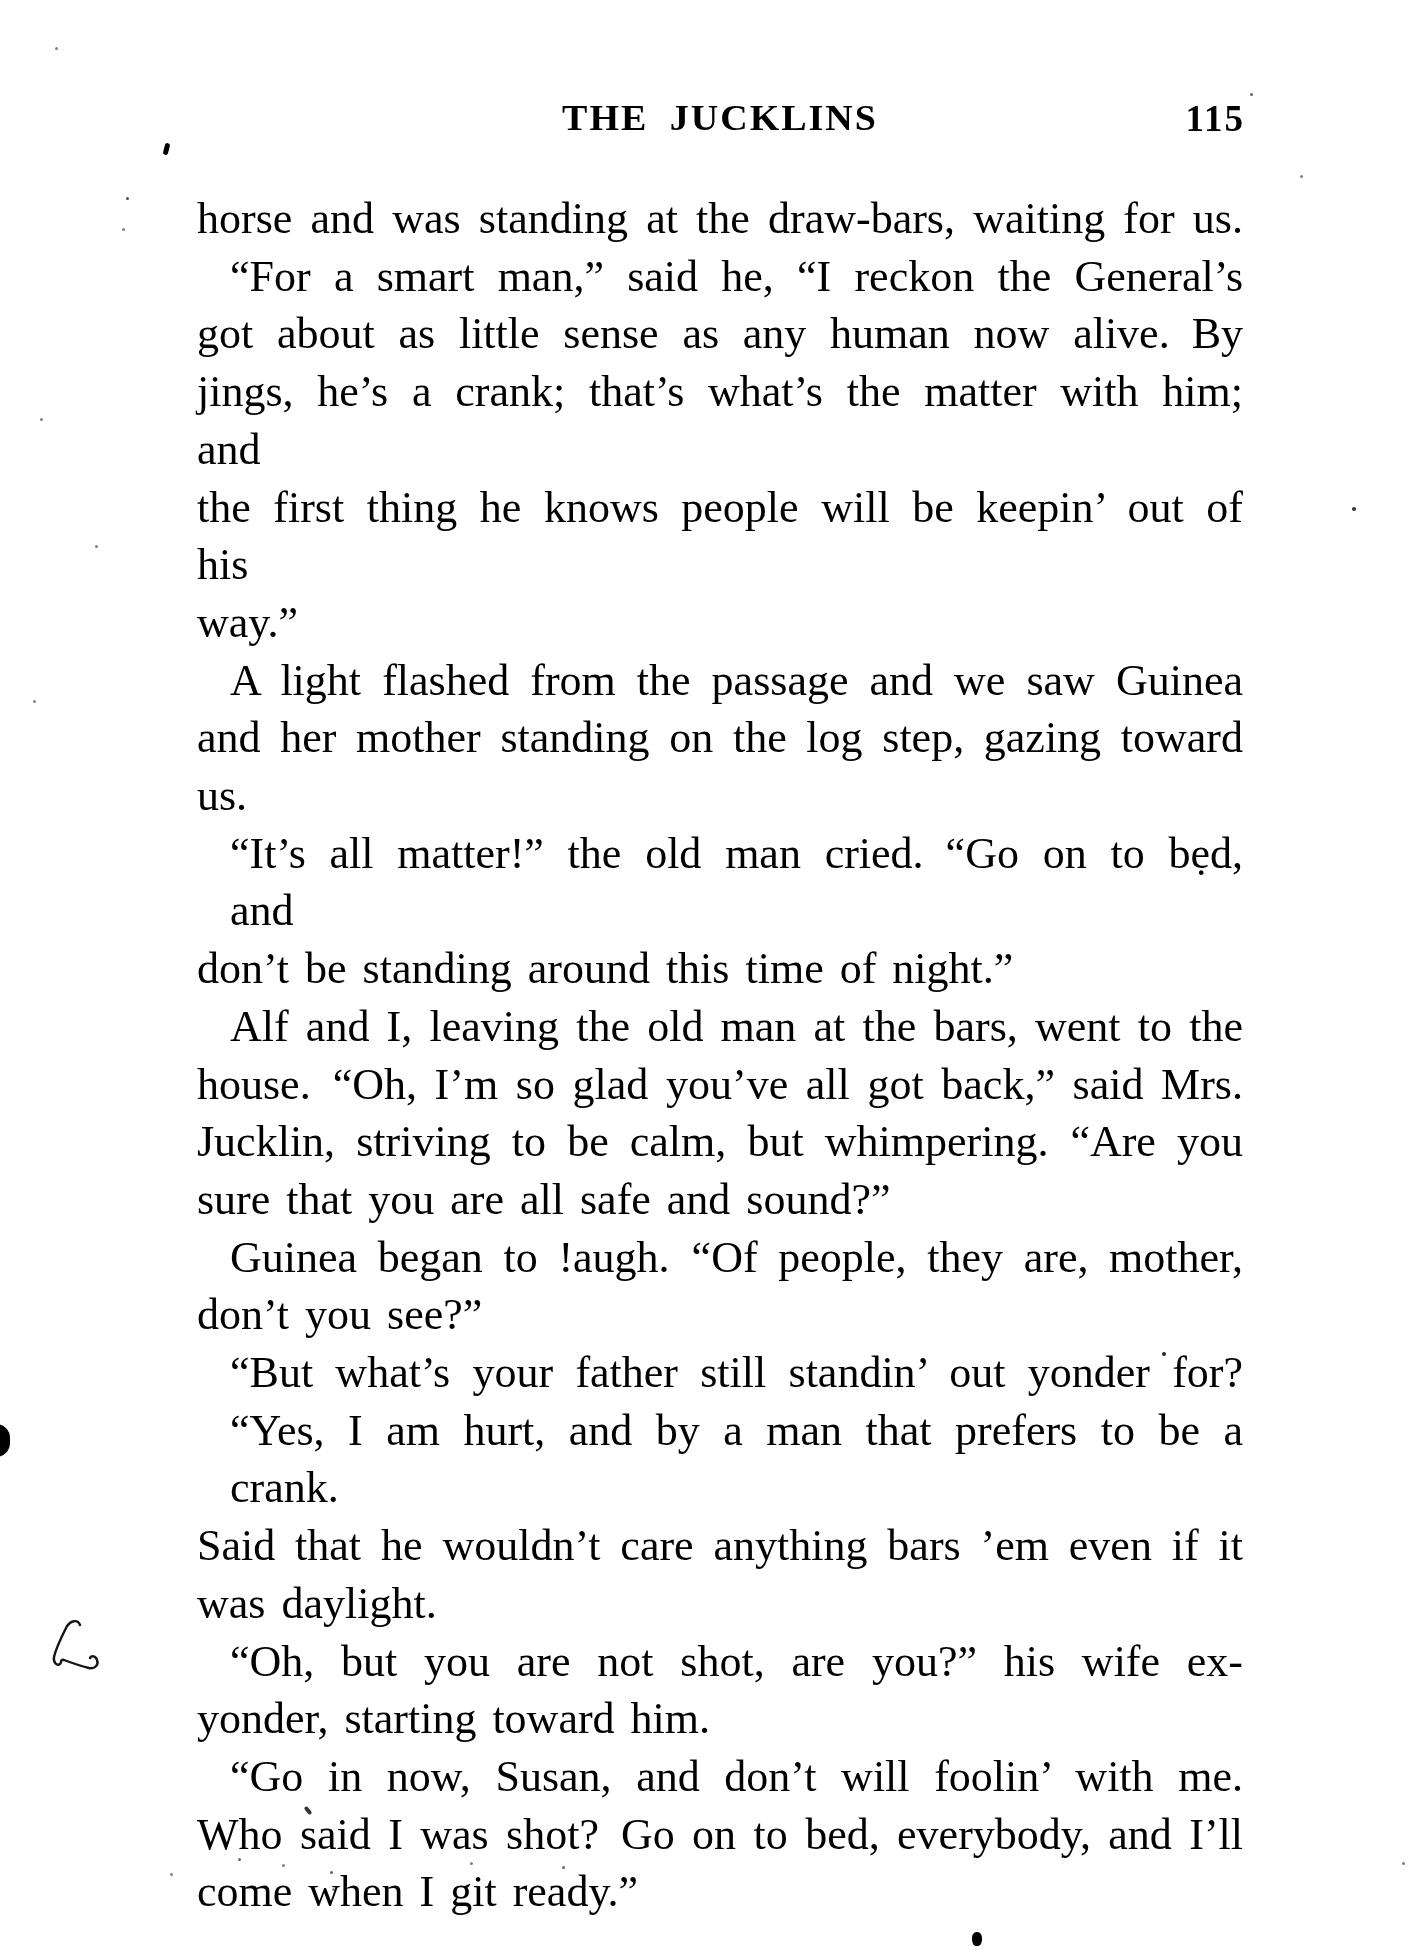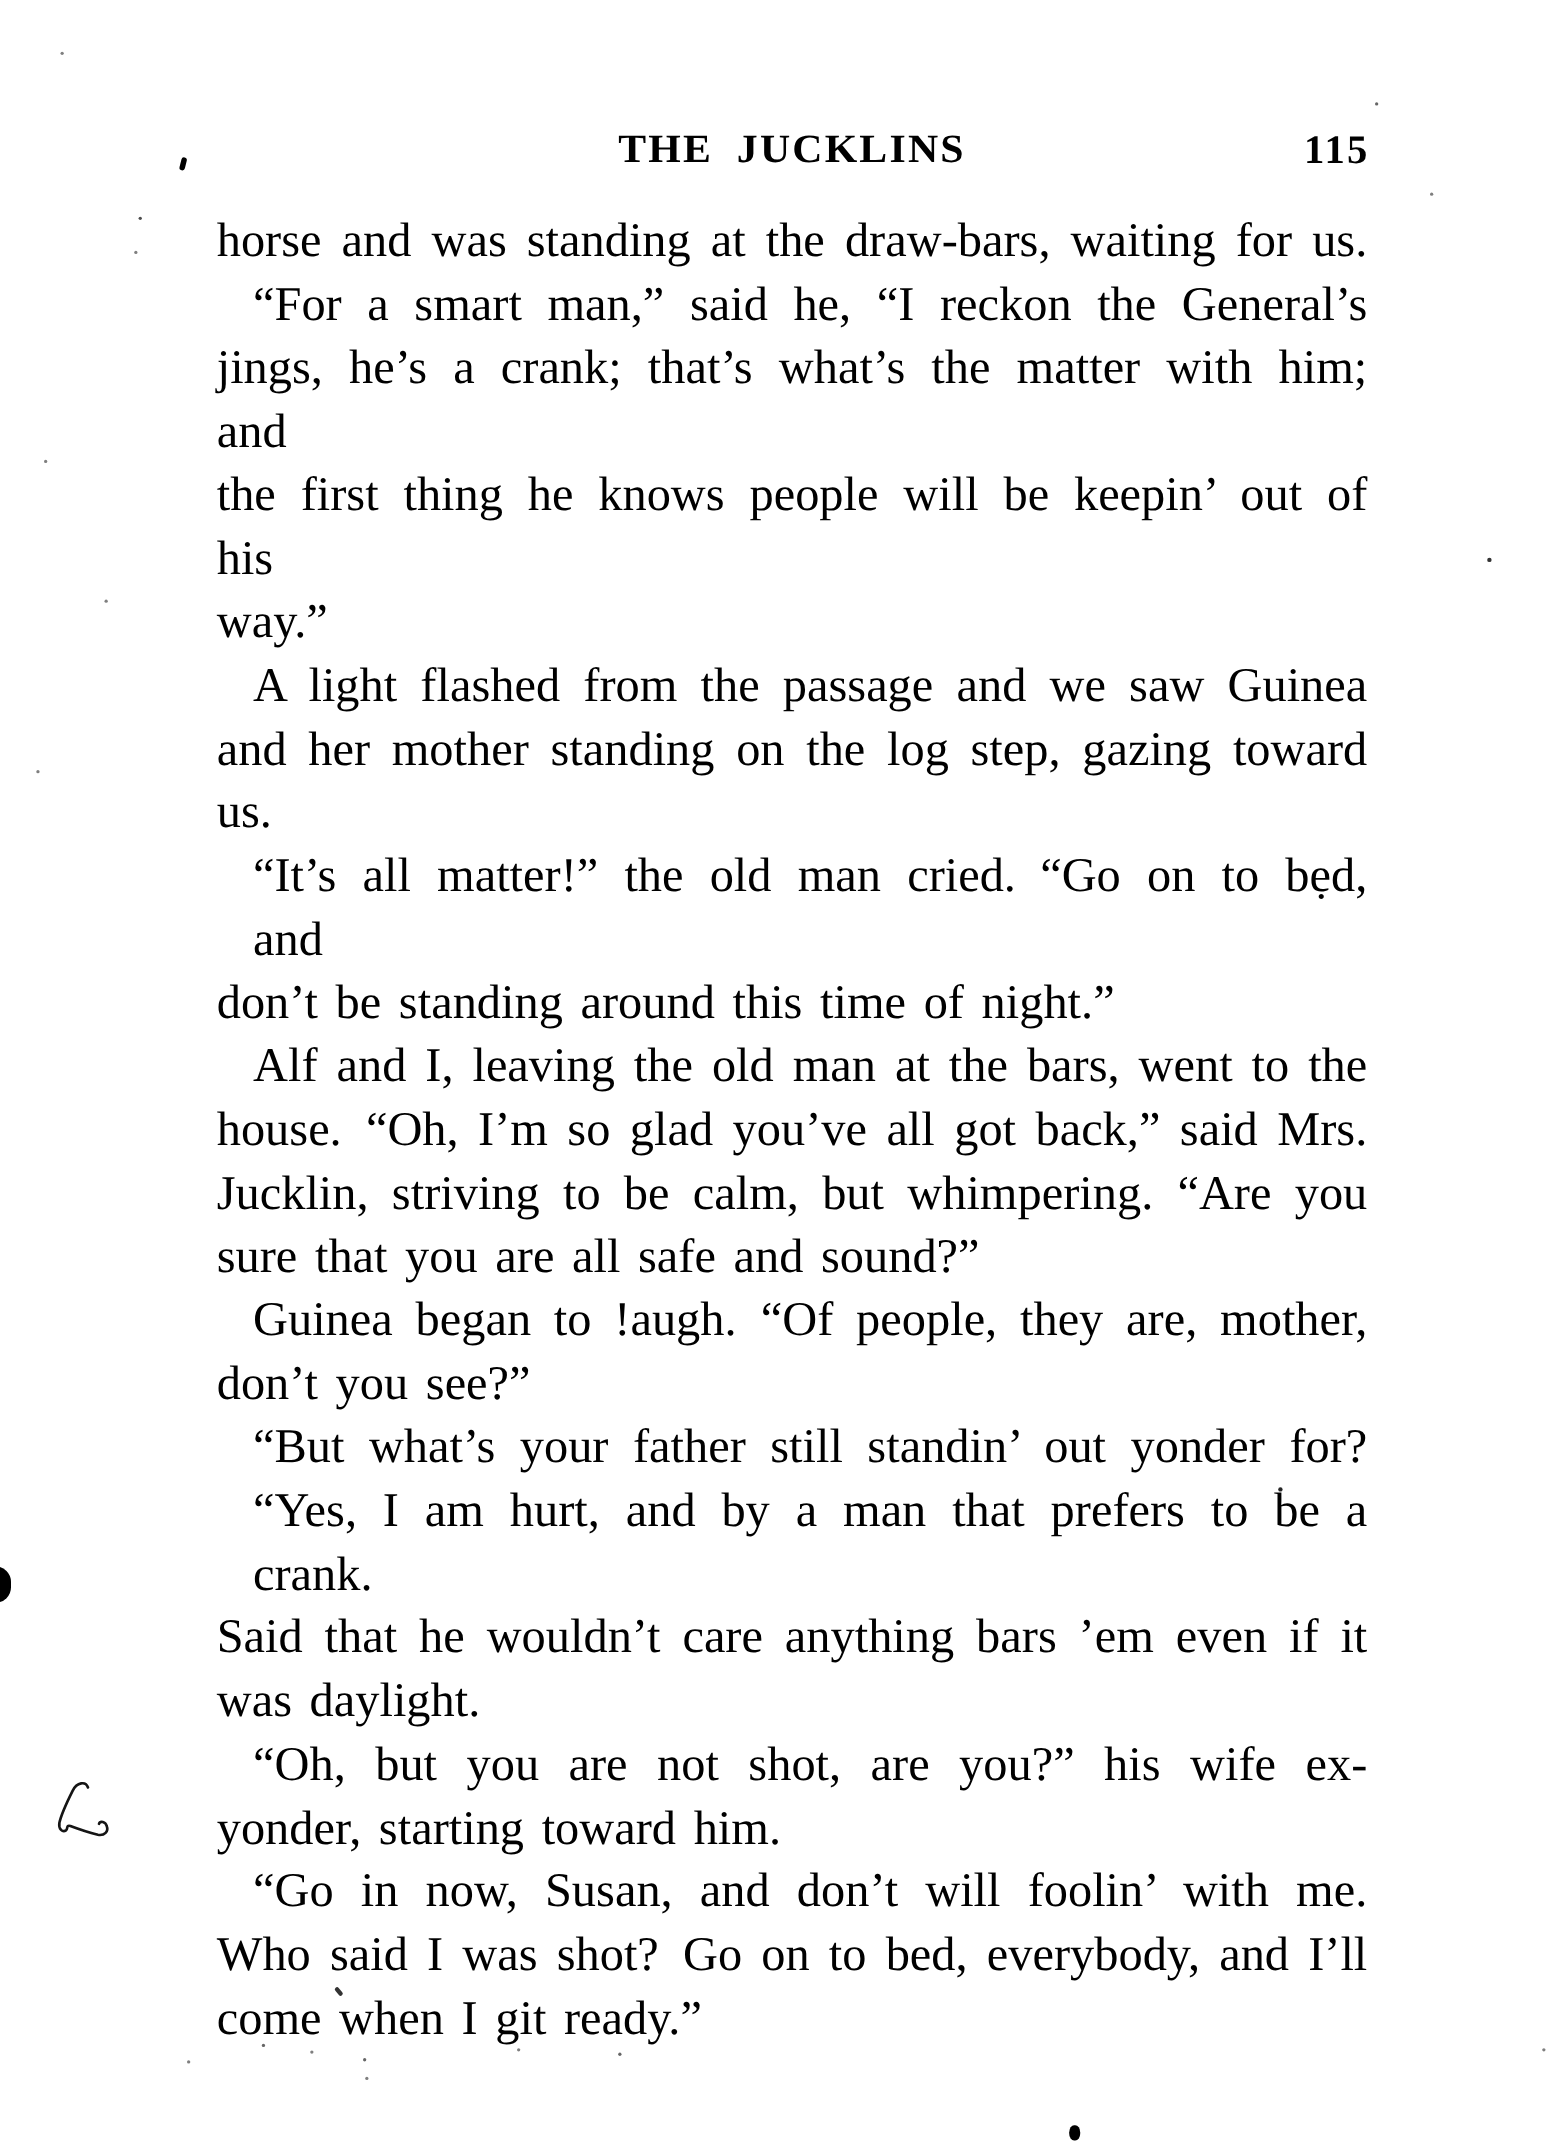--- a/index.html
+++ b/index.html
@@ -4,21 +4,21 @@
 <style>
   html,body{margin:0;padding:0;background:#e8e8e8;}
   .page{
     position:relative;
     width:1423px;height:1951px;
     background:#ffffff;
     overflow:hidden;
     font-family:"Liberation Serif","DejaVu Serif",serif;
     color:#000;
   }
-  .header{position:absolute;top:114px;left:197px;width:1046px;height:46px;}
+  .header{position:absolute;top:96px;left:197px;width:1046px;height:46px;}
   .title{
     position:absolute;left:0;right:0;top:0;
     text-align:center;
     font-weight:700;font-size:38px;letter-spacing:2px;word-spacing:10px;
     transform:scaleY(0.96);
   }
   .folio{
     position:absolute;right:-2px;top:1px;
     font-weight:700;font-size:37px;letter-spacing:2px;
   }
@@ -44,20 +44,21 @@
 <div class="page">
 
   <div class="header">
     <span class="title">THE JUCKLINS</span>
     <span class="folio">115</span>
   </div>
 
   <div class="body">
     <div class="ln jy">horse and was standing at the draw-bars, waiting for us.</div>
     <div class="ln ind jy">“For a smart man,” said he, “I reckon the General’s</div>
+    <div class="ln jy">got about as little sense as any human now alive. By</div>
     <div class="ln jy">jings, he’s a crank; that’s what’s the matter with him; and</div>
     <div class="ln jy">the first thing he knows people will be keepin’ out of his</div>
     <div class="ln">way.”</div>
     <div class="ln ind jy">A light flashed from the passage and we saw Guinea</div>
     <div class="ln jy">and her mother standing on the log step, gazing toward</div>
     <div class="ln">us.</div>
     <div class="ln ind jy">“It’s all matter!” the old man cried. “Go on to bẹd, and</div>
     <div class="ln">don’t be standing around this time of night.”</div>
     <div class="ln ind jy">Alf and I, leaving the old man at the bars, went to the</div>
     <div class="ln jy">house. “Oh, I’m so glad you’ve all got back,” said Mrs.</div>

